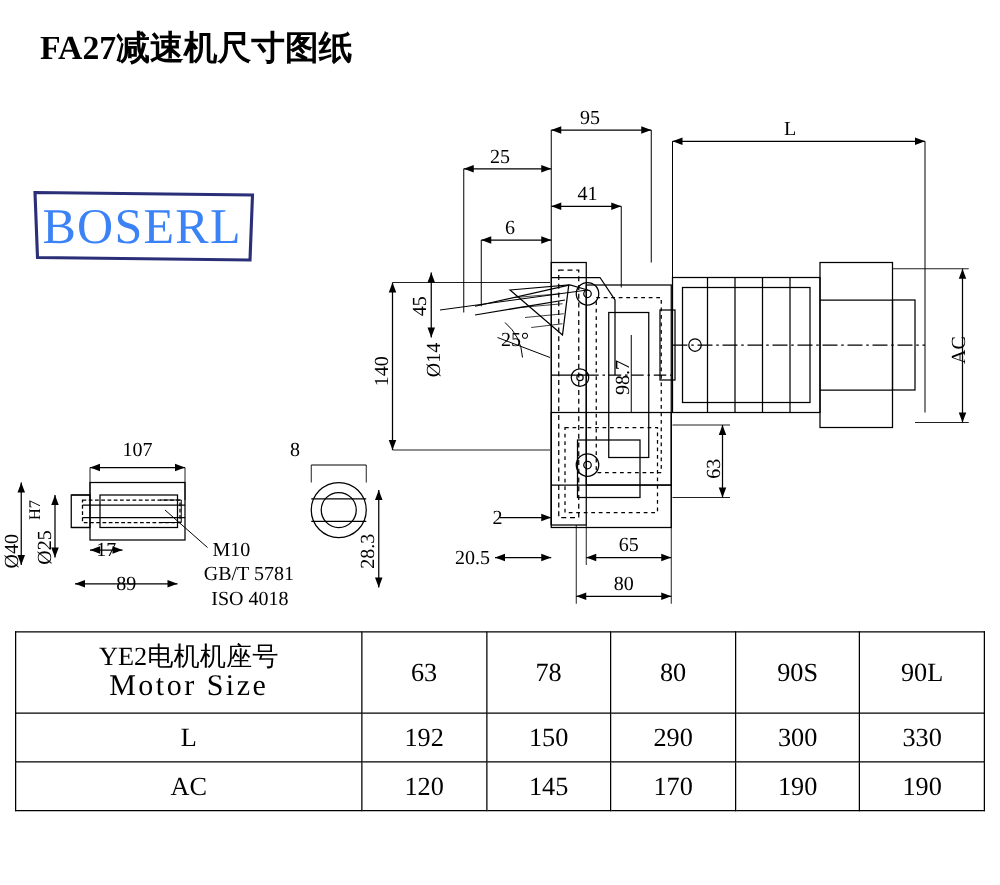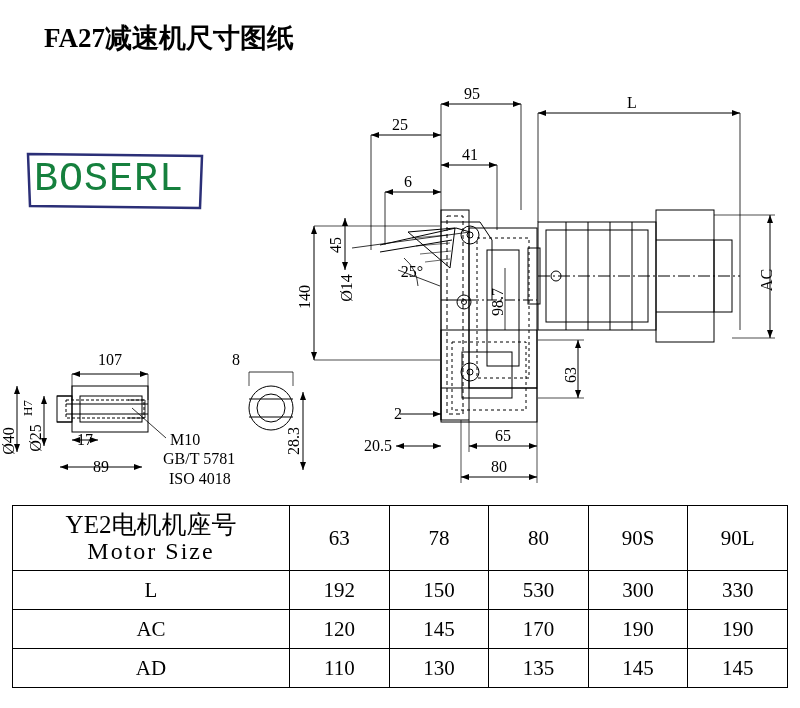--- a/index.html
+++ b/index.html
@@ -16,21 +16,21 @@
     overflow: hidden;
   }
   #page {
     position: relative;
     width: 800px;
     height: 708px;
   }
   
   .title {
     position: absolute;
-    left: 44px;
+    left: 32px;
     top: 20px;
     font-size: 27px;
     font-weight: bold;
     letter-spacing: 0px;
     white-space: nowrap;
     font-family: "Liberation Serif", serif;
   }
   
   .logo-box {
     position: absolute;
@@ -42,22 +42,22 @@
   .logo-box .frame {
     position: absolute;
     left: 0; top: 0;
     width: 100%; height: 100%;
   }
   .logo-text {
     position: absolute;
     left: 8px;
     top: 5px;
     font-size: 40px;
-    font-family: Liberation Mono, monospace;
-    color: #15803d;
+    font-family: Liberation Serif, serif;
+    color: #3b82f6;
     letter-spacing: 1px;
     font-weight: 400;
   }
   
   svg.draw {
     position: absolute;
     left: 0;
     top: 0;
     width: 800px;
     height: 708px;
@@ -90,21 +90,21 @@
     height: 38px;
   }
   .spec-table td.first {
     width: 276px;
   }
   .spec-table tr.header td {
     height: 64px;
   }
   .hdr-cn {
     display: block;
-    font-size: 25px;
+    font-size: 21px;
     line-height: 1.05;
     font-family: "Liberation Serif", serif;
   }
   .hdr-en {
     display: block;
     font-size: 24px;
     line-height: 1.1;
     letter-spacing: 2px;
     font-family: "Liberation Serif", serif;
   }
@@ -335,36 +335,28 @@
         <td>63</td>
         <td>78</td>
         <td>80</td>
         <td>90S</td>
         <td>90L</td>
       </tr>
       <tr>
         <td class="first">L</td>
         <td>192</td>
         <td>150</td>
-        <td>530</td>
+        <td>290</td>
         <td>300</td>
         <td>330</td>
       </tr>
       <tr>
         <td class="first">AC</td>
         <td>120</td>
         <td>145</td>
         <td>170</td>
         <td>190</td>
         <td>190</td>
       </tr>
-      <tr>
-        <td class="first">AD</td>
-        <td>110</td>
-        <td>130</td>
-        <td>135</td>
-        <td>145</td>
-        <td>145</td>
-      </tr>
     </tbody>
   </table>
 
 </div>
 
 </body></html>

